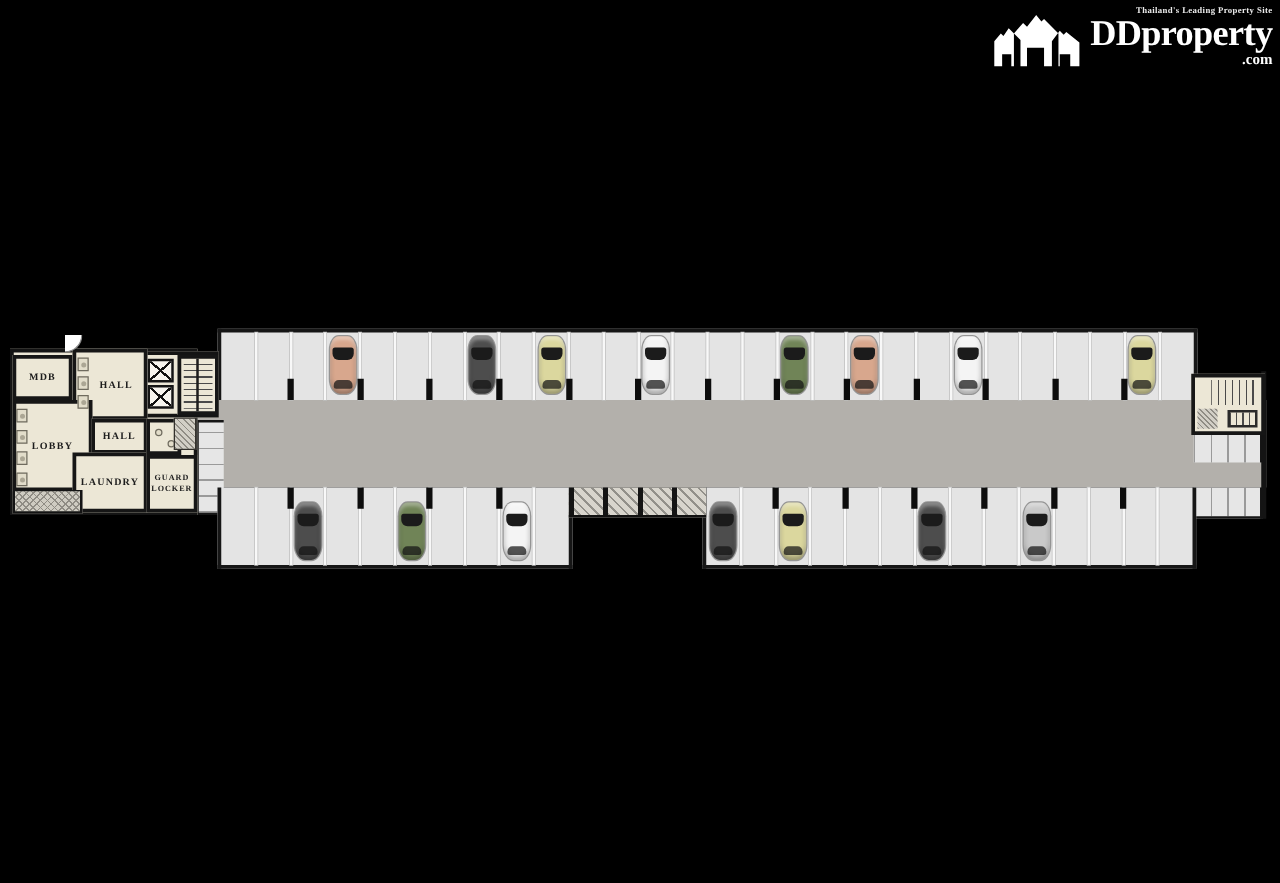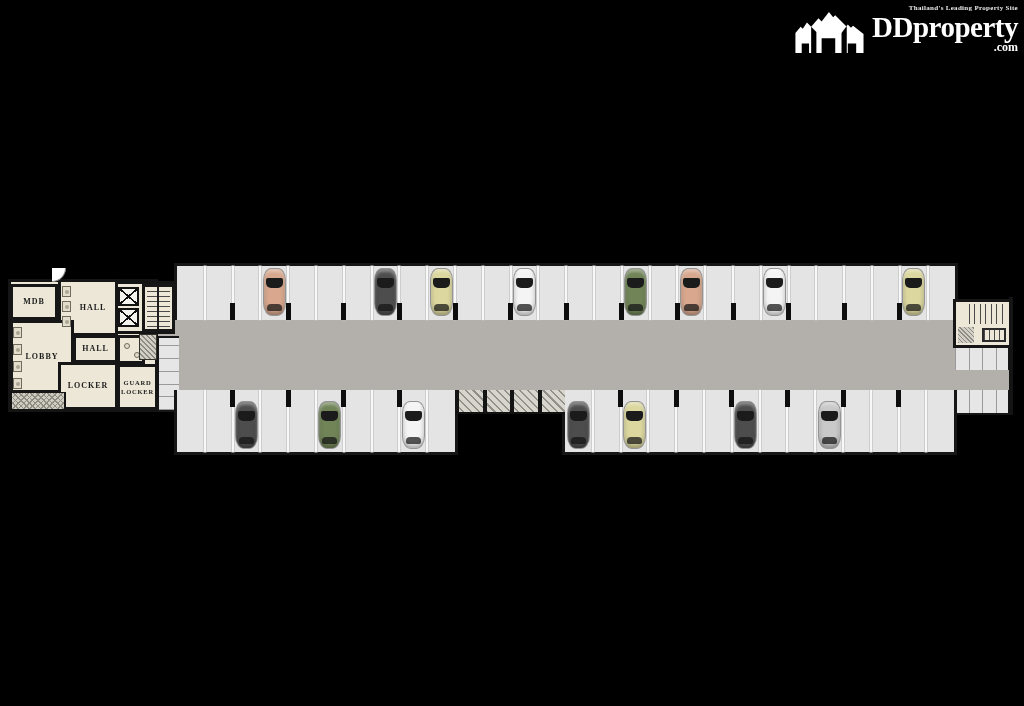--- a/index.html
+++ b/index.html
@@ -246,21 +246,21 @@
     <div class="room hall">
       <span class="lbl">HALL</span>
     </div>
     <div class="room lobby">
       <span class="lbl">LOBBY</span>
     </div>
     <div class="room mail">
       <span class="lbl">HALL</span>
     </div>
     <div class="room laundry">
-      <span class="lbl">LOCKER</span>
+      <span class="lbl">LAUNDRY</span>
     </div>
     <div class="room wc">
       <span class="furn small" style="left:4px;top:5px;"></span>
       <span class="furn small" style="left:14px;top:14px;"></span>
     </div>
     <div class="room guard">
       <span class="lbl">GUARD LOCKER</span>
     </div>
 
     <div class="elev e1"></div>

